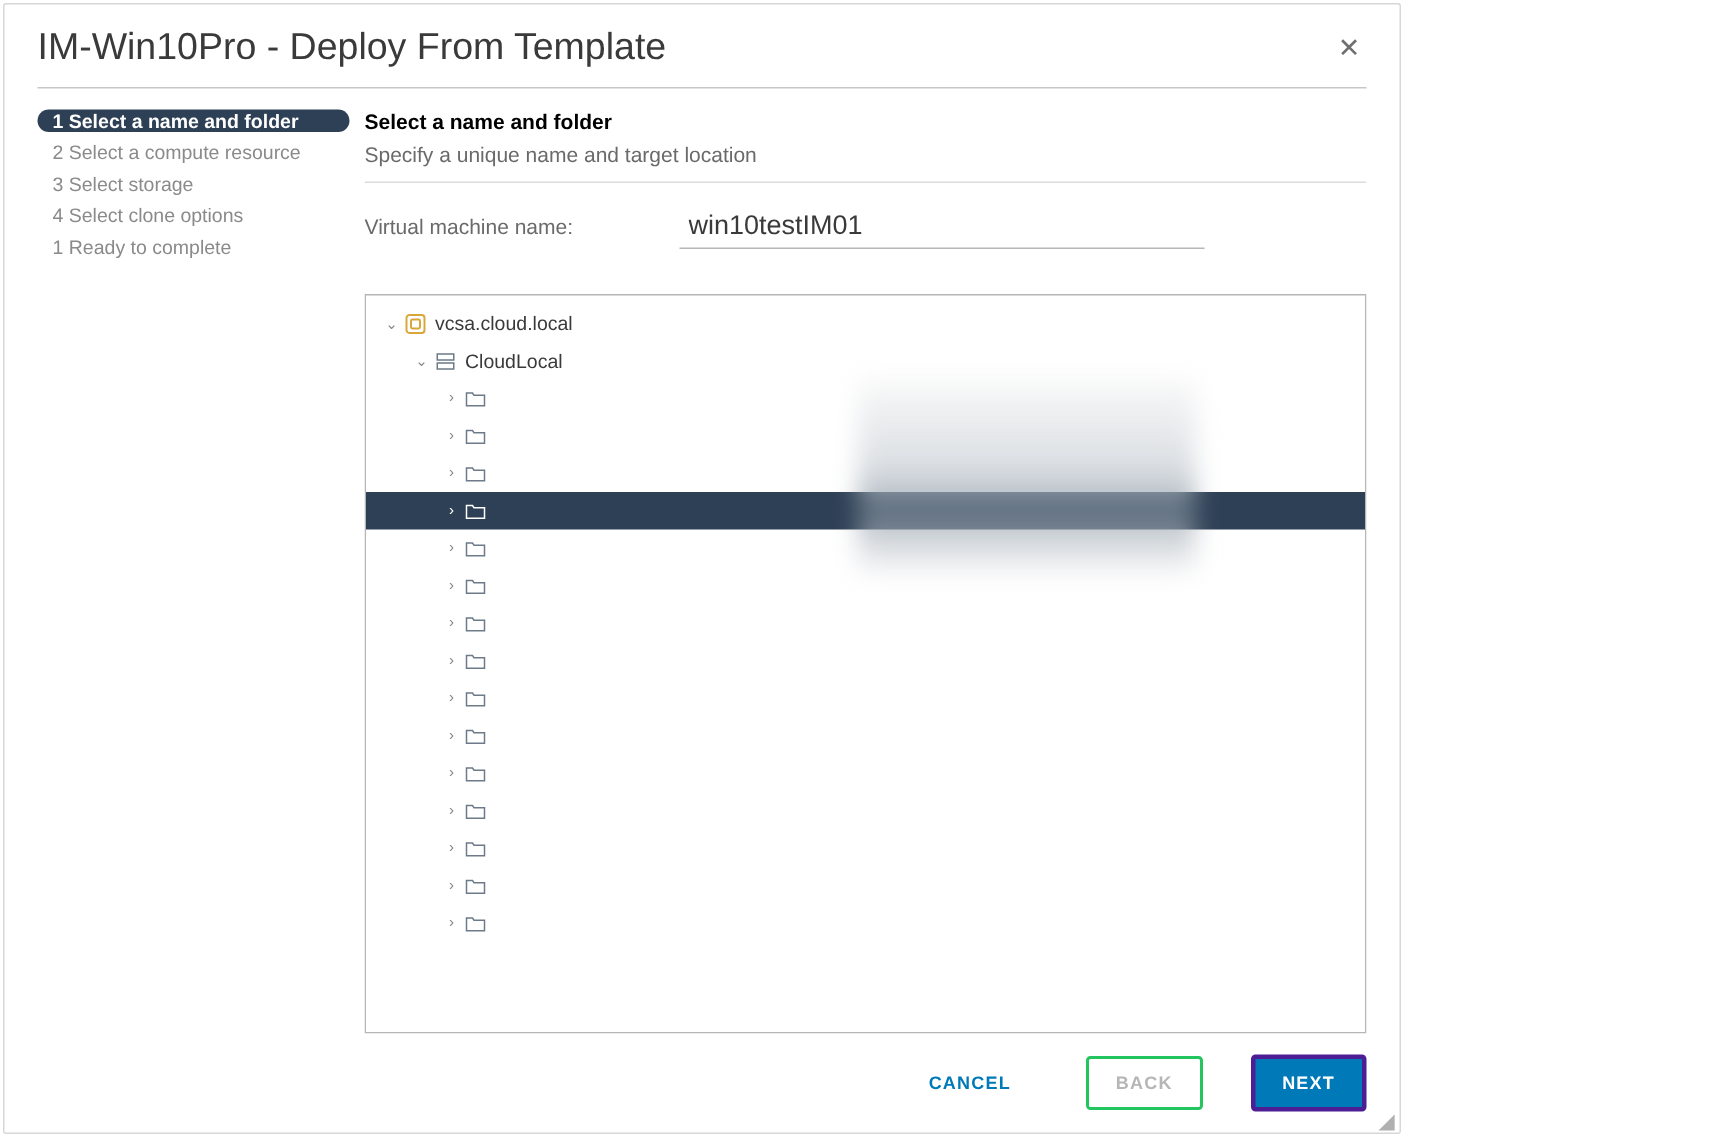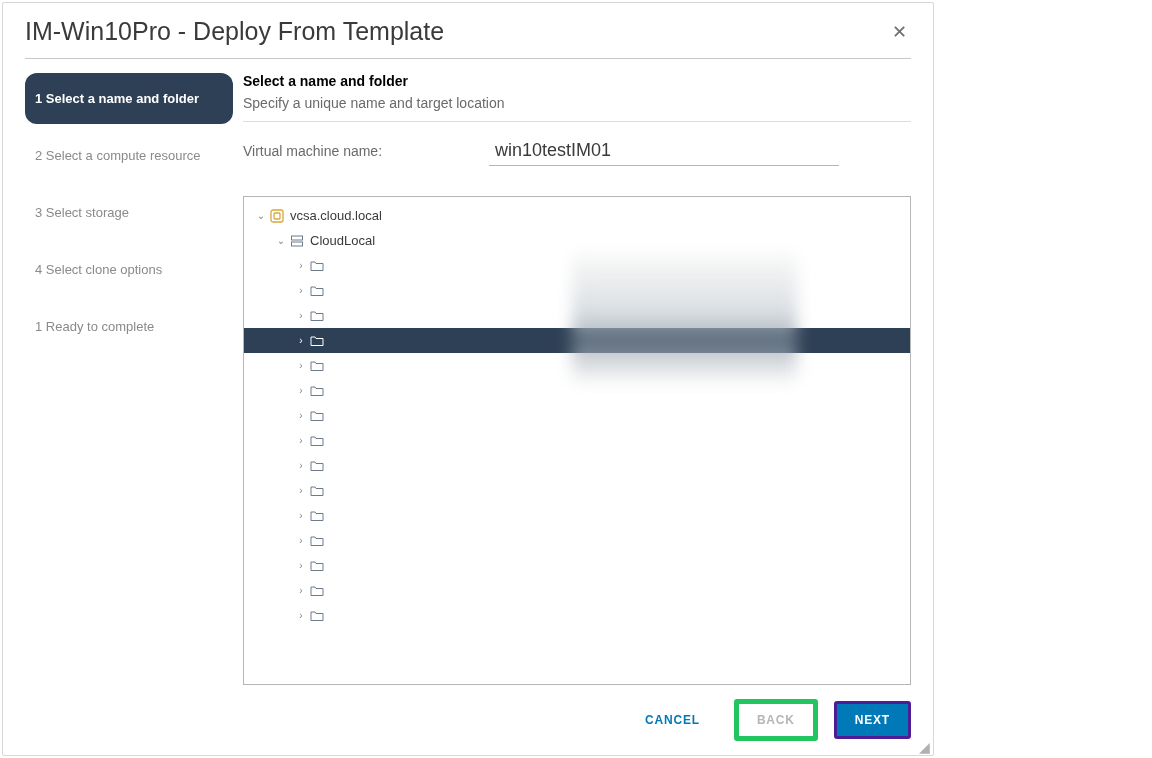--- a/index.html
+++ b/index.html
@@ -44,21 +44,21 @@
     padding: 14px 22px 0 22px;
     overflow: hidden;
   }
   .steps {
     width: 218px;
     flex: 0 0 218px;
     padding-right: 10px;
   }
   .step {
     font-size: 13px;
-    padding: 18px 10px;
+    padding: 0 10px;
     border-radius: 12px;
     margin-bottom: 6px;
     color: #8a8a8a;
     cursor: pointer;
     white-space: nowrap;
   }
   .step.active {
     background: #2e4055;
     color: #fff;
     font-weight: 600;
@@ -82,21 +82,20 @@
   }
   .section-rule {
     height: 1px;
     background: #dcdcdc;
     margin-bottom: 14px;
   }
   .field-row {
     display: flex;
     align-items: center;
     margin-bottom: 30px;
-    gap: 36px;
   }
   .field-label {
     width: 210px;
     font-size: 14px;
     color: #6a6a6a;
   }
   .field-input {
     width: 350px;
     font-size: 18px;
     padding: 4px 6px;
@@ -159,41 +158,41 @@
       rgba(120,135,150,0.6) 65%,
       rgba(245,245,245,0.6) 100%);
     filter: blur(8px);
     pointer-events: none;
     z-index: 5;
   }
   .footer {
     display: flex;
     justify-content: flex-end;
     align-items: center;
-    gap: 16px;
+    gap: 32px;
     padding: 14px 22px 14px 22px;
   }
   .btn {
     font-size: 12px;
     font-weight: 600;
     letter-spacing: 0.8px;
     padding: 9px 18px;
     border-radius: 3px;
     cursor: pointer;
     border: 1px solid transparent;
   }
   .btn-cancel {
     background: transparent;
     color: #0079b8;
     border: none;
   }
   .btn-back {
     background: #fff;
     color: #b6b6b6;
-    border: 5px solid #22c55e;
+    border: 2px solid #22c55e;
     cursor: default;
   }
   .btn-next {
     background: #0079b8;
     color: #fff;
     border: 3px solid #4c1d95;
   }
   .resize-handle {
     position: absolute;
     right: 2px;

